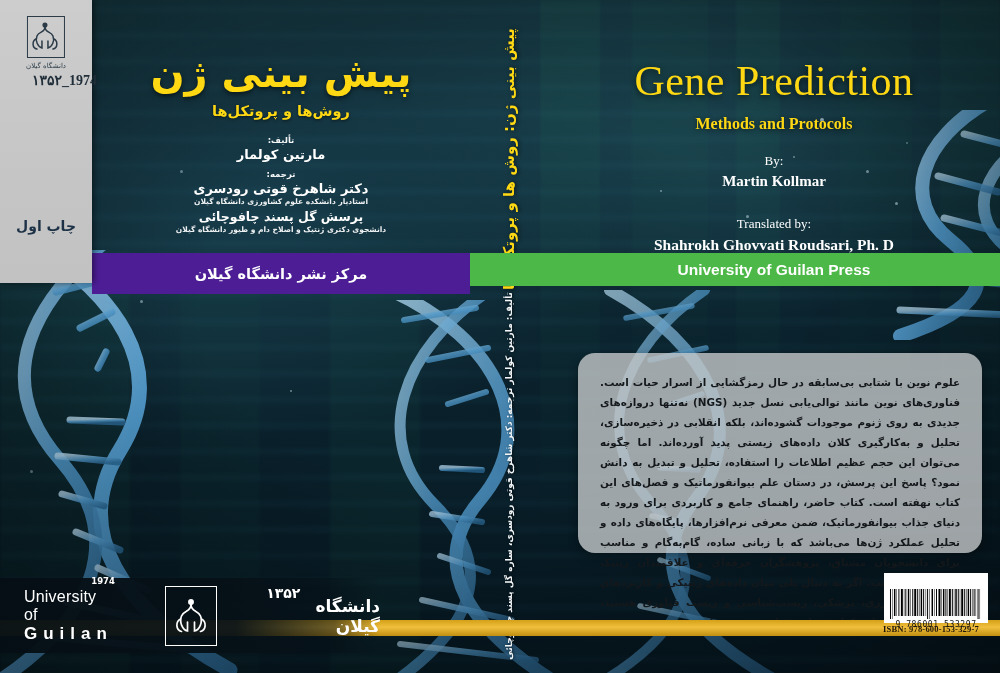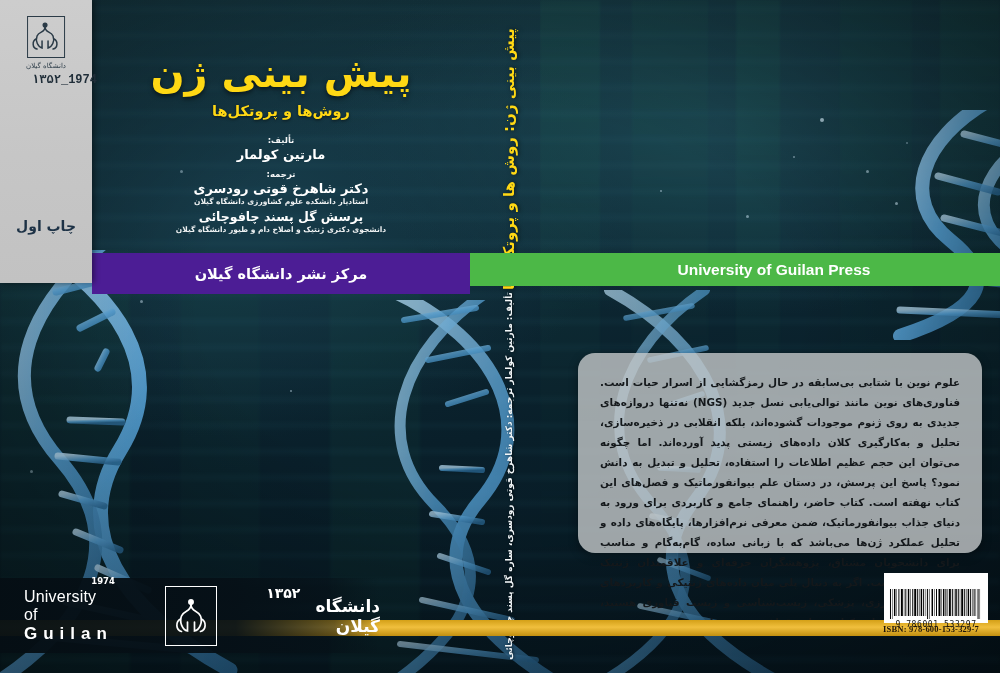--- a/index.html
+++ b/index.html
@@ -82,22 +82,22 @@
     z-index:6;
   }
   .flap-logo{position:absolute;left:50%;top:16px;transform:translateX(-50%);text-align:center;}
   .flap-mark{width:36px;height:40px;border:1.6px solid #2b3b47;position:relative;margin:0 auto;}
   .flap-mark svg{display:block;}
   .flap-uni{
     margin-top:4px;font-size:7px;color:#2b3b47;direction:rtl;letter-spacing:.3px;
     font-family:"DejaVu Sans", sans-serif;
   }
   .flap-year{
-    margin-top:2px;font-size:12px;color:#1f2d38;letter-spacing:.6px;
-    font-family:Liberation Mono, monospace;font-weight:600;margin-left:37px;
+    margin-top:2px;font-size:14px;color:#1f2d38;letter-spacing:.6px;
+    font-family:Liberation Serif, serif;font-weight:600;margin-left:37px;
   }
   .flap-edition{
     position:absolute;left:0;right:0;top:218px;text-align:center;
     color:#1d3246;font-size:14px;font-weight:700;direction:rtl;
     font-family:"DejaVu Sans", sans-serif;
   }
   .band-back{position:absolute;left:92px;top:253px;width:378px;height:41px;background:#4c1d95;z-index:5;}
   .band-spine{position:absolute;left:470px;top:253px;width:78px;height:33px;background:#4cb847;z-index:5;}
   .band-front{position:absolute;left:548px;top:253px;width:452px;height:33px;background:#4cb847;z-index:5;}
   .band-back-txt{
@@ -371,20 +371,29 @@
 
   <div class="spine">
     <div class="spine-title">
       <span>پیش بینی ژن: روش ها و پروتکل ها</span>
     </div>
     <div class="spine-authors">
       <span>تألیف: مارتین کولمار    ترجمه: دکتر شاهرخ قوتی رودسری، ساره گل پسند چافوچائی</span>
     </div>
   </div>
 
+  <div class="front-panel">
+    <div class="en-title">Gene Prediction</div>
+    <div class="en-subtitle">Methods and Protocols</div>
+    <div class="en-by">By:</div>
+    <div class="en-author">Martin Kollmar</div>
+    <div class="en-trans-lbl">Translated by:</div>
+    <div class="en-trans">Shahrokh Ghovvati Roudsari, Ph. D</div>
+    <div class="en-trans">Sare Golpasand Chafouchaei, Ph. D Student</div>
+  </div>
 
   <div class="band-back">
     <div class="band-back-txt">مرکز نشر دانشگاه گیلان</div>
   </div>
   <div class="band-spine"></div>
   <div class="band-front">
     <div class="band-front-txt">University of Guilan Press</div>
   </div>
 
   <div class="blurb">

